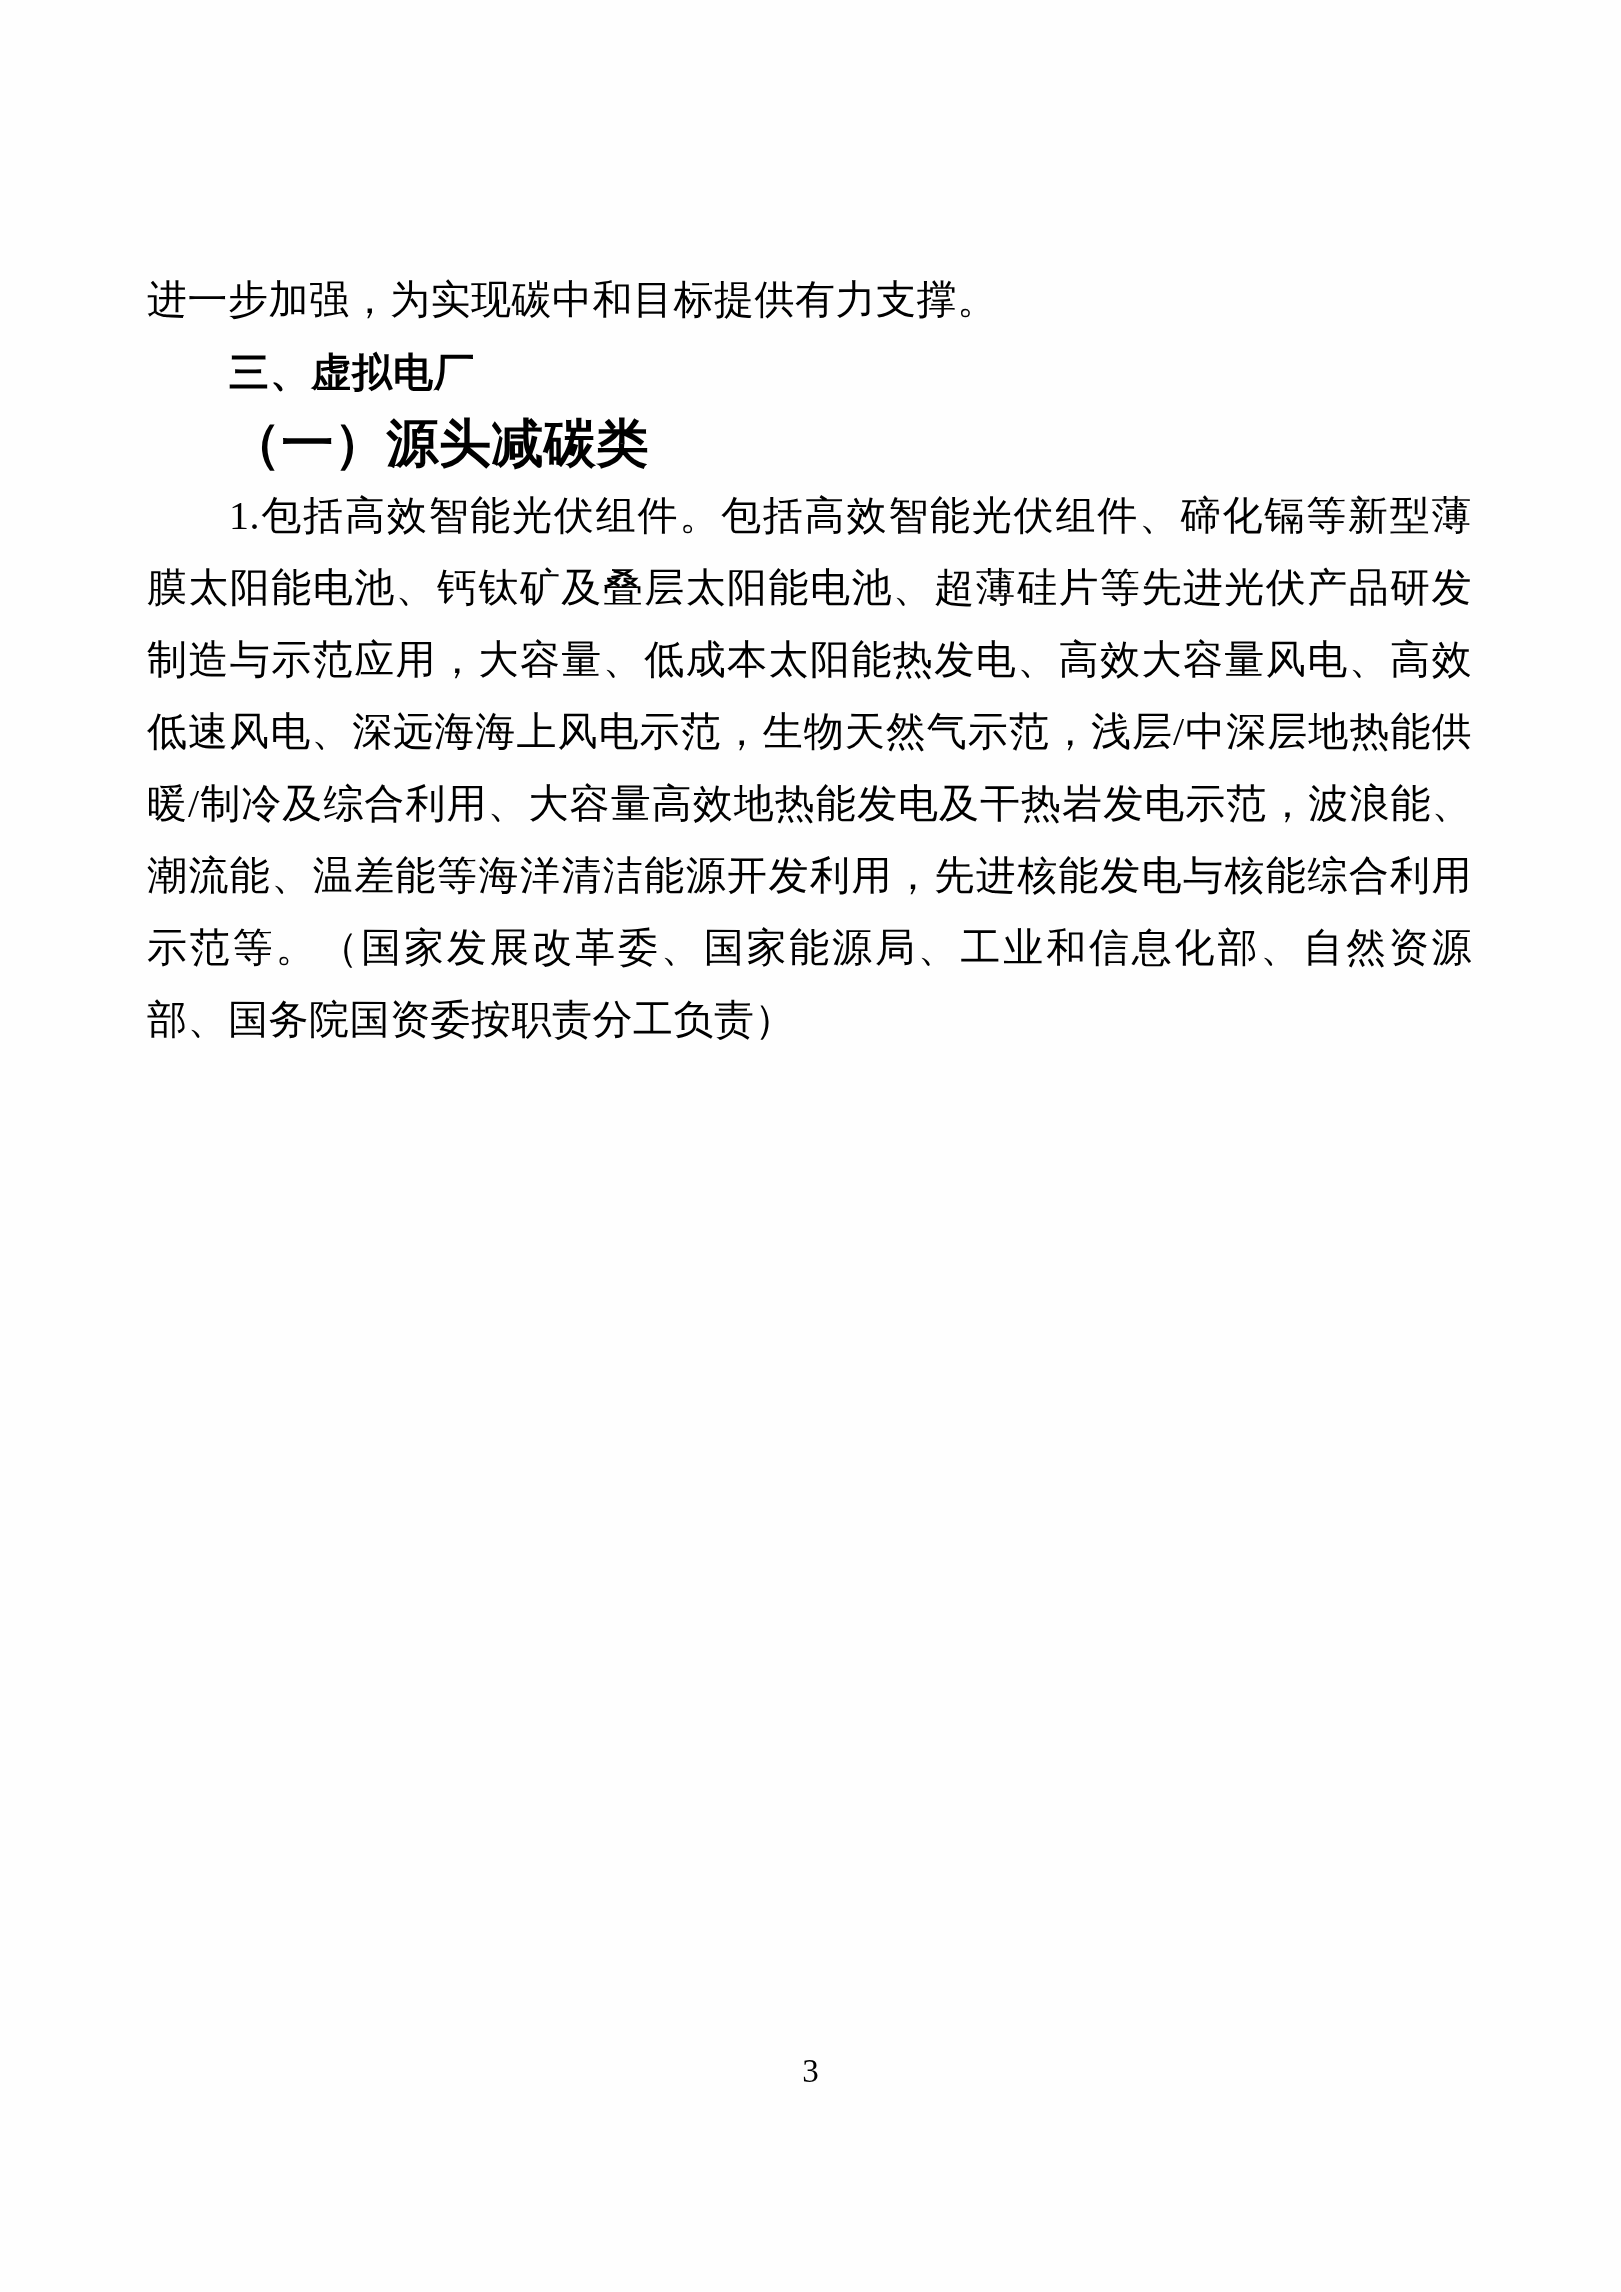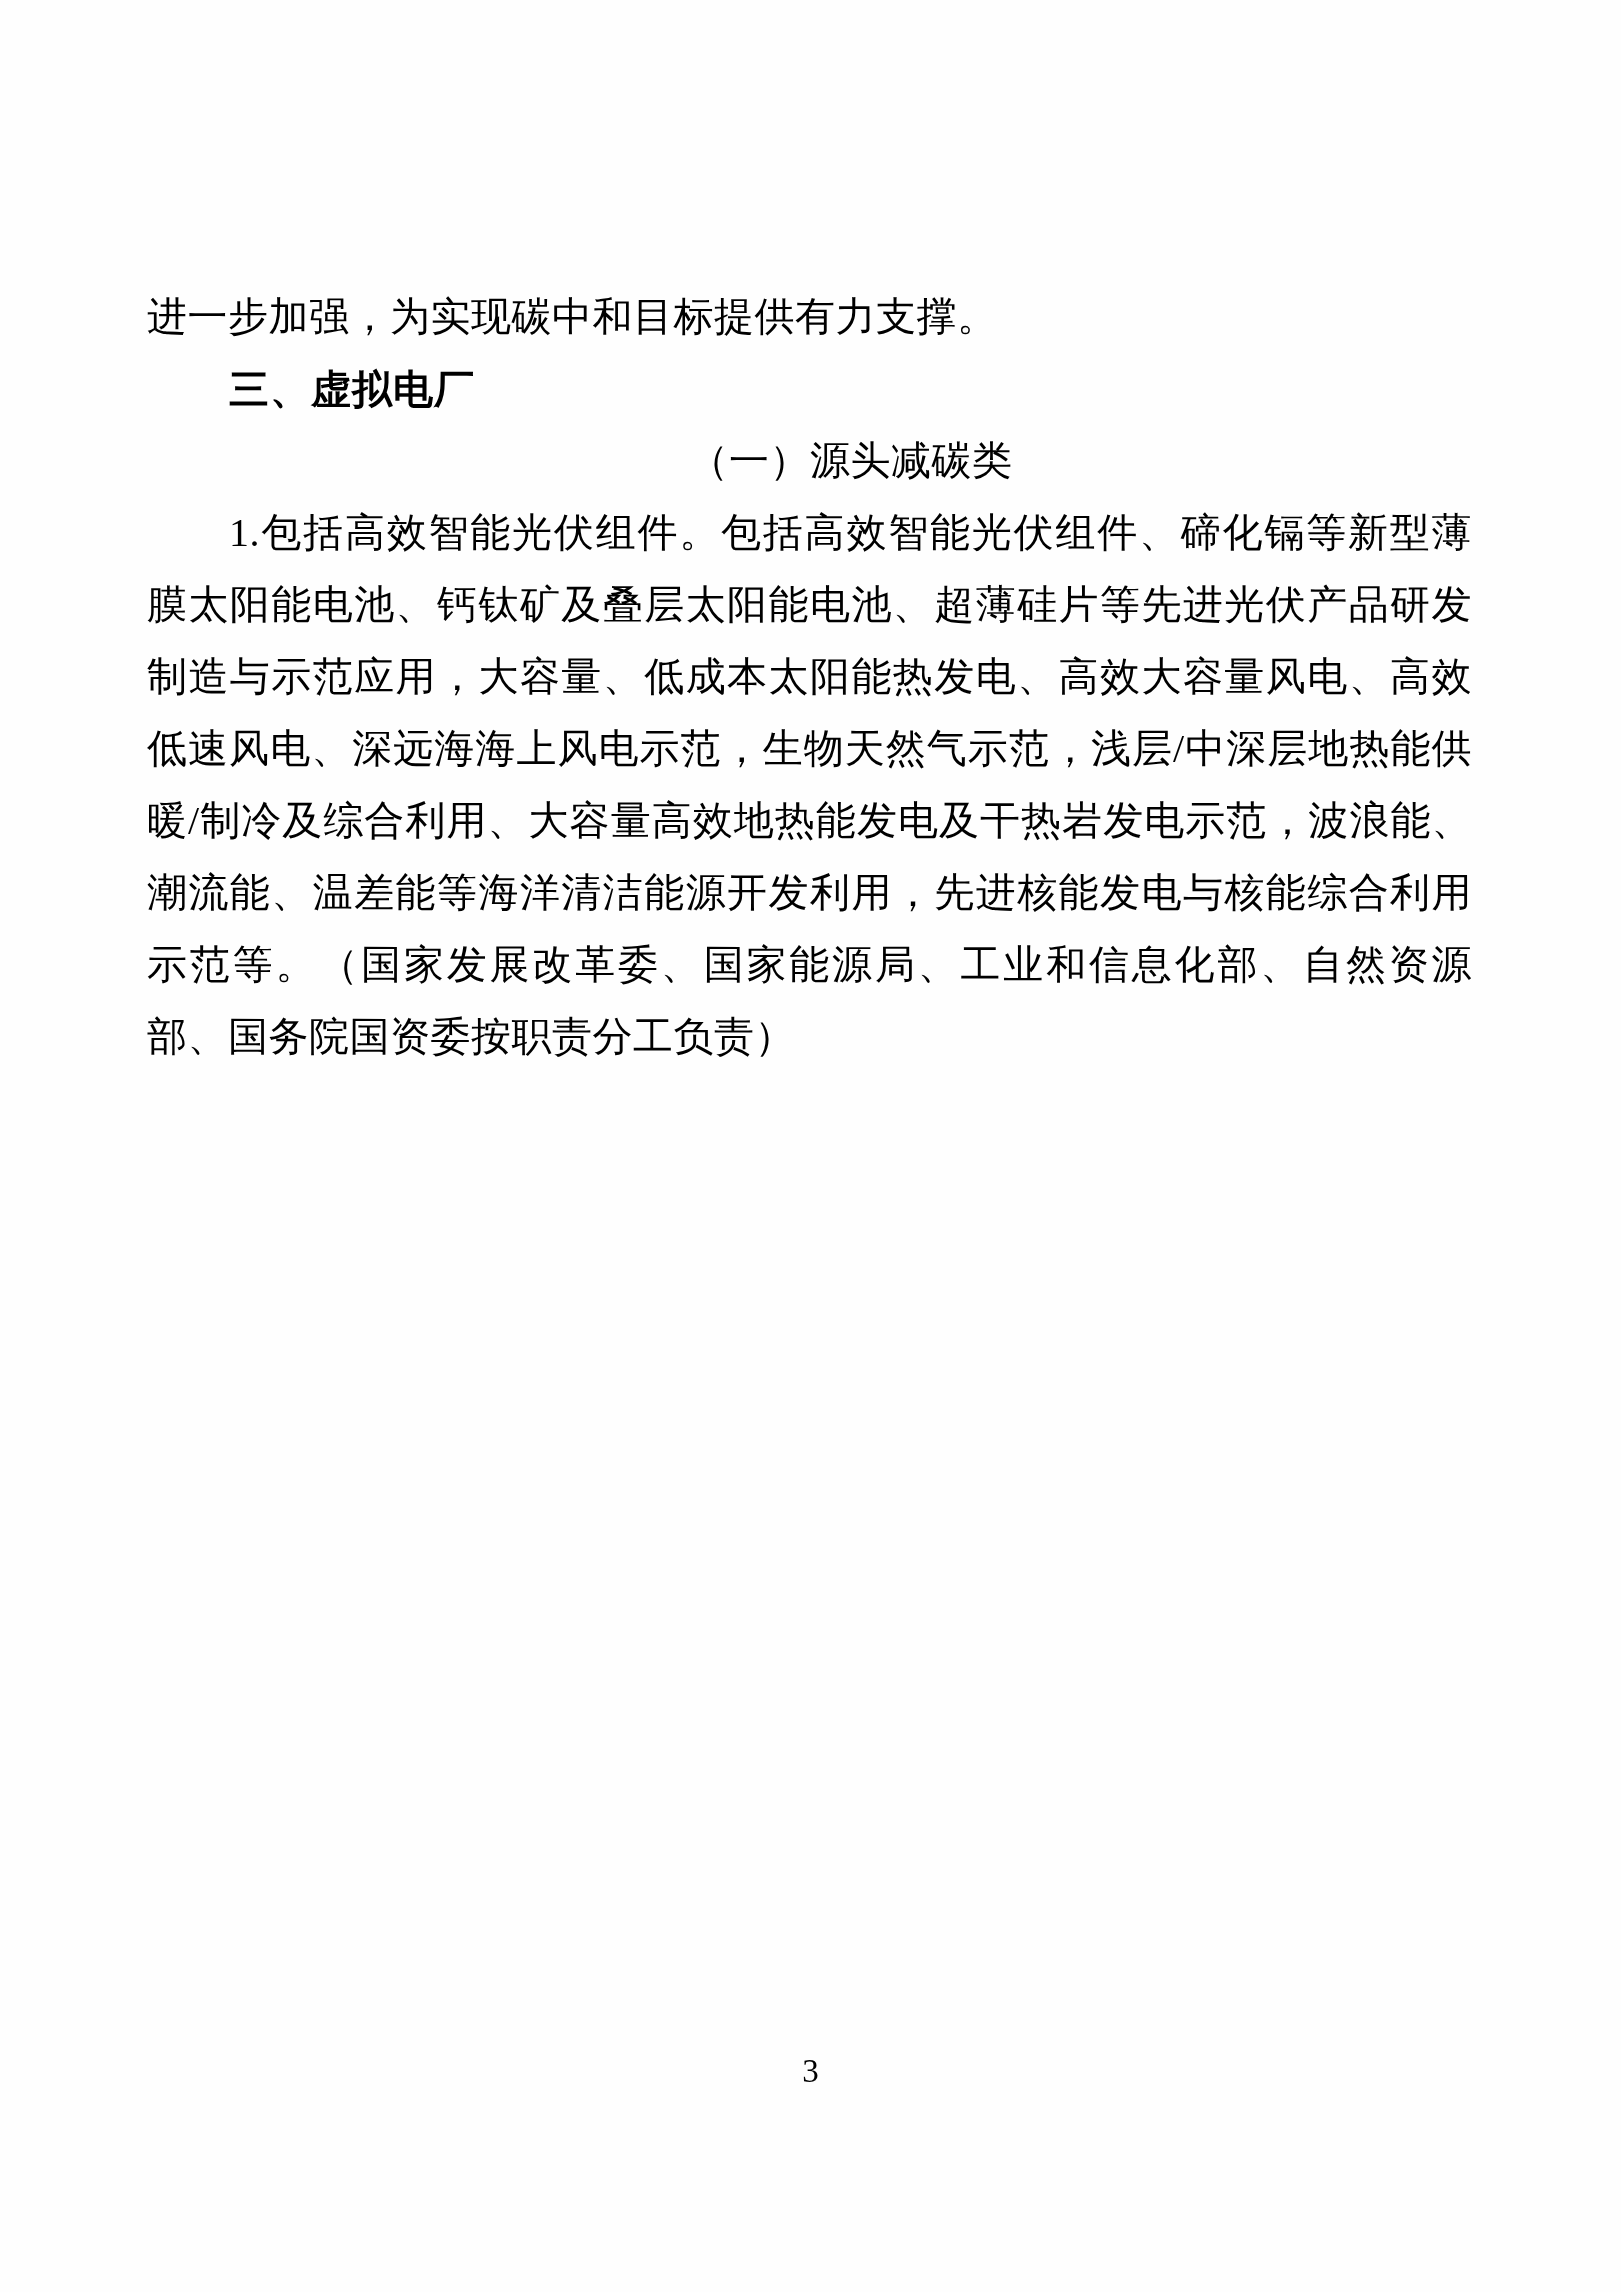--- a/index.html
+++ b/index.html
@@ -21,21 +21,21 @@
     left: 0; top: 0;
     width: 1621px;
     height: 2293px;
     background: #fefefe;
   }
 
   
   .content {
     position: absolute;
     left: 147px;
-    top: 281px;
+    top: 264px;
     width: 1325px;
   }
 
   
   .p {
     font-size: 40px;
     line-height: 72px;
     text-align: justify;
     text-justify: inter-ideograph;
     margin: 0;
@@ -51,27 +51,26 @@
     font-weight: bold;
     font-size: 40px;
     line-height: 72px;
     margin: 0;
     text-indent: 82px;
     letter-spacing: 1px;
   }
 
   
   .h-sub {
-    font-weight: normal;
-    font-size: 40px;
+    font-weight: bold;
+    font-size: 52px;
     line-height: 72px;
     margin: 0;
     text-indent: 82px;
     letter-spacing: 0.5px;
-    text-align: center;
   }
 
   
   .bold { font-weight: normal; }
 
   .folio {
     position: absolute;
     left: 0;
     top: 2053px;
     width: 1621px;

